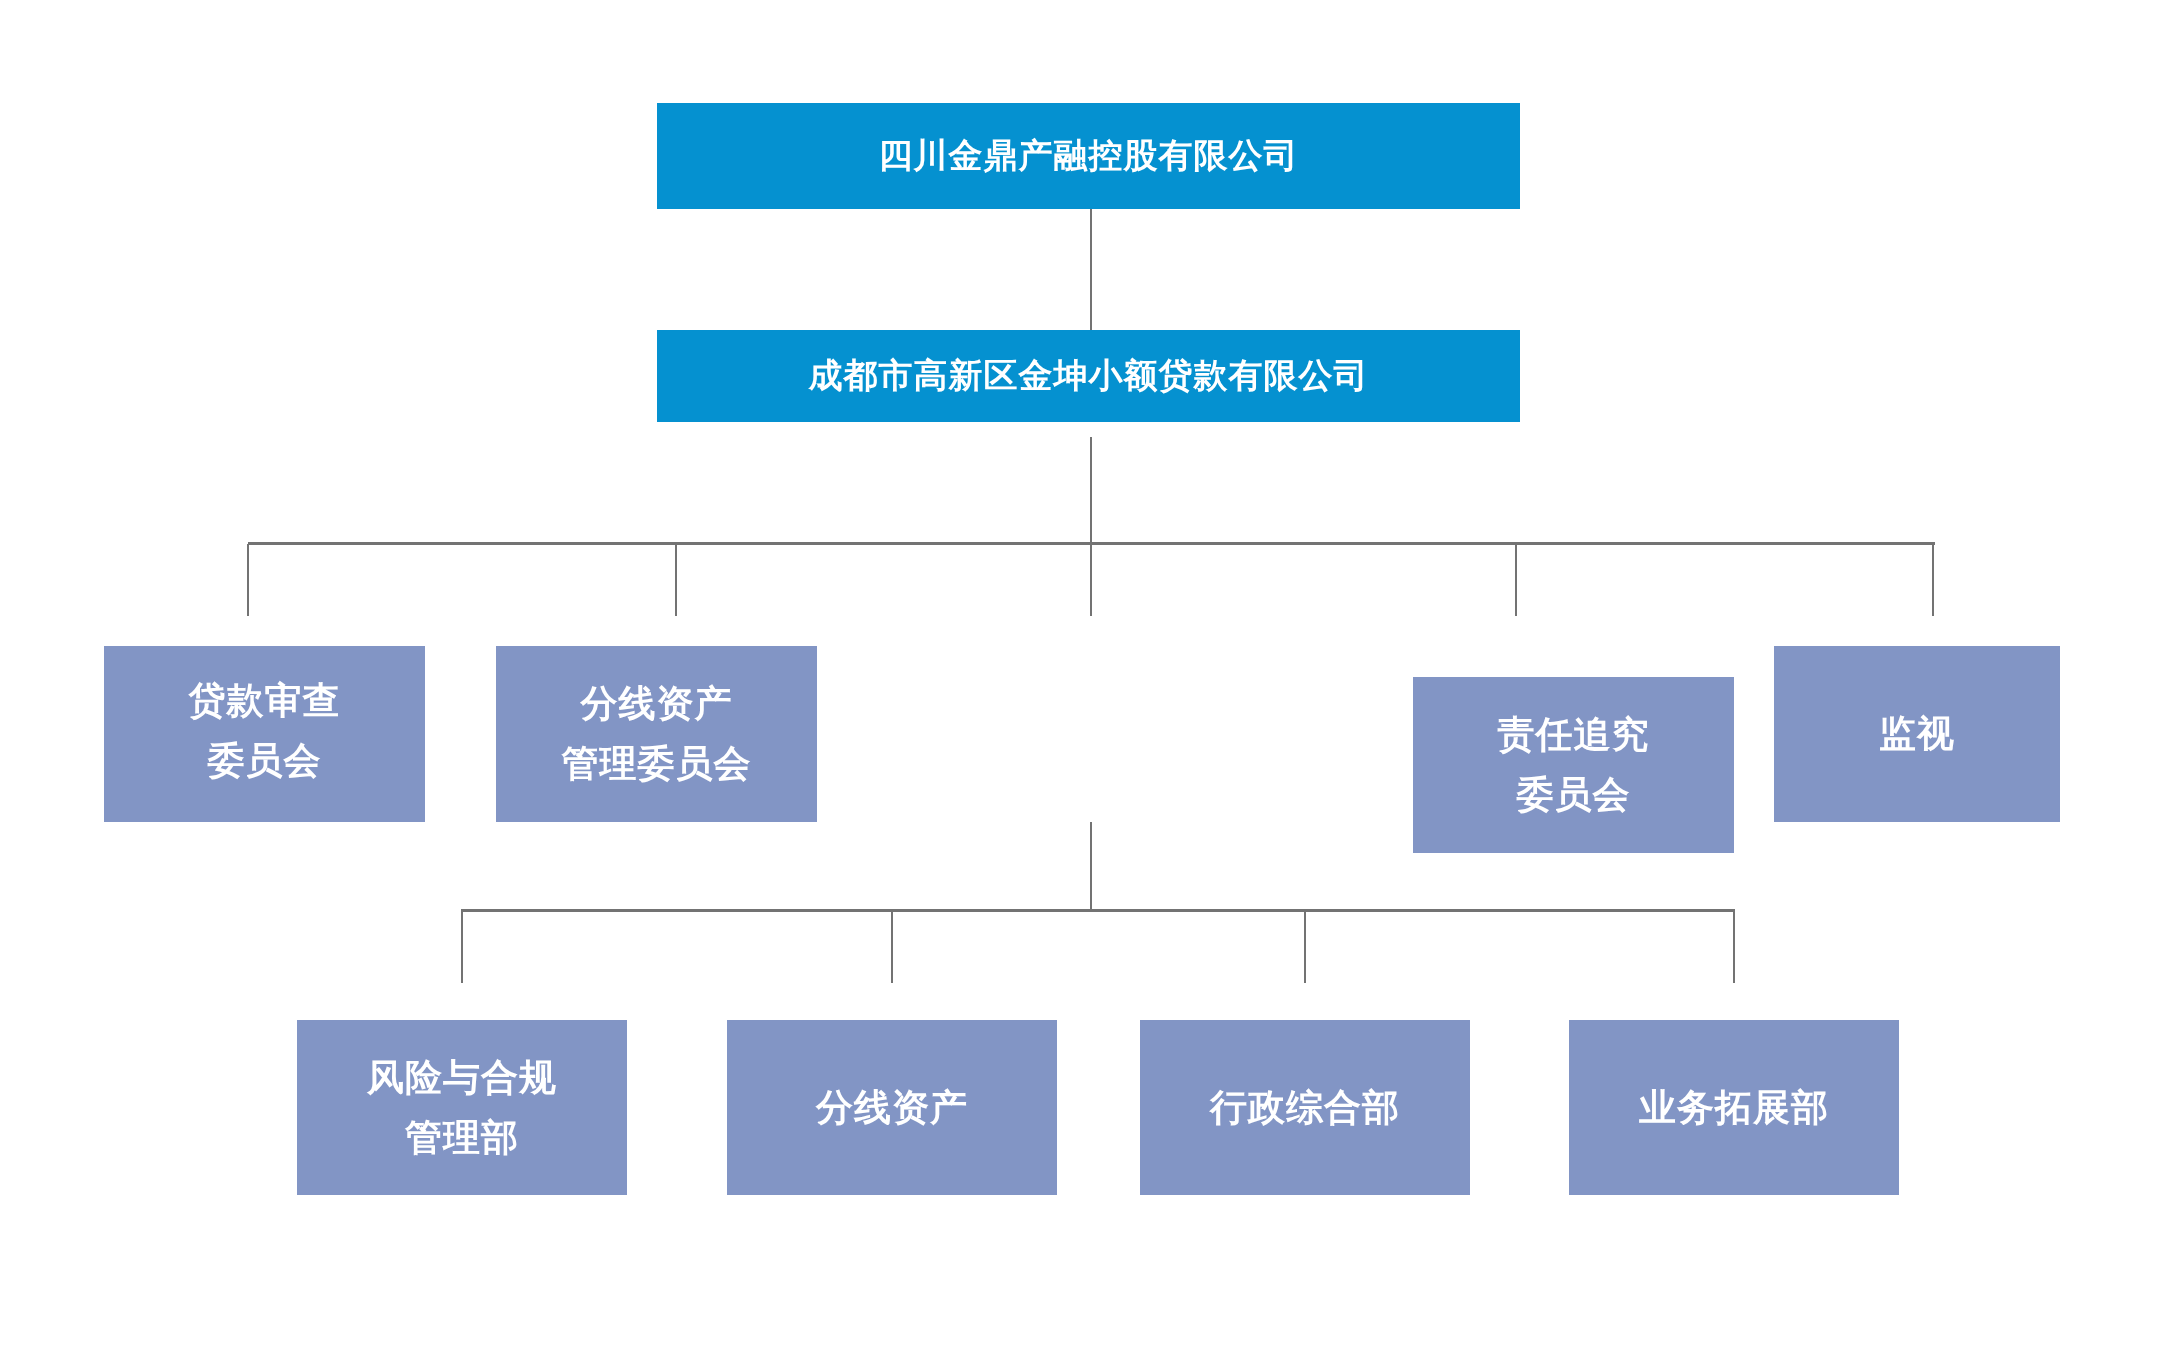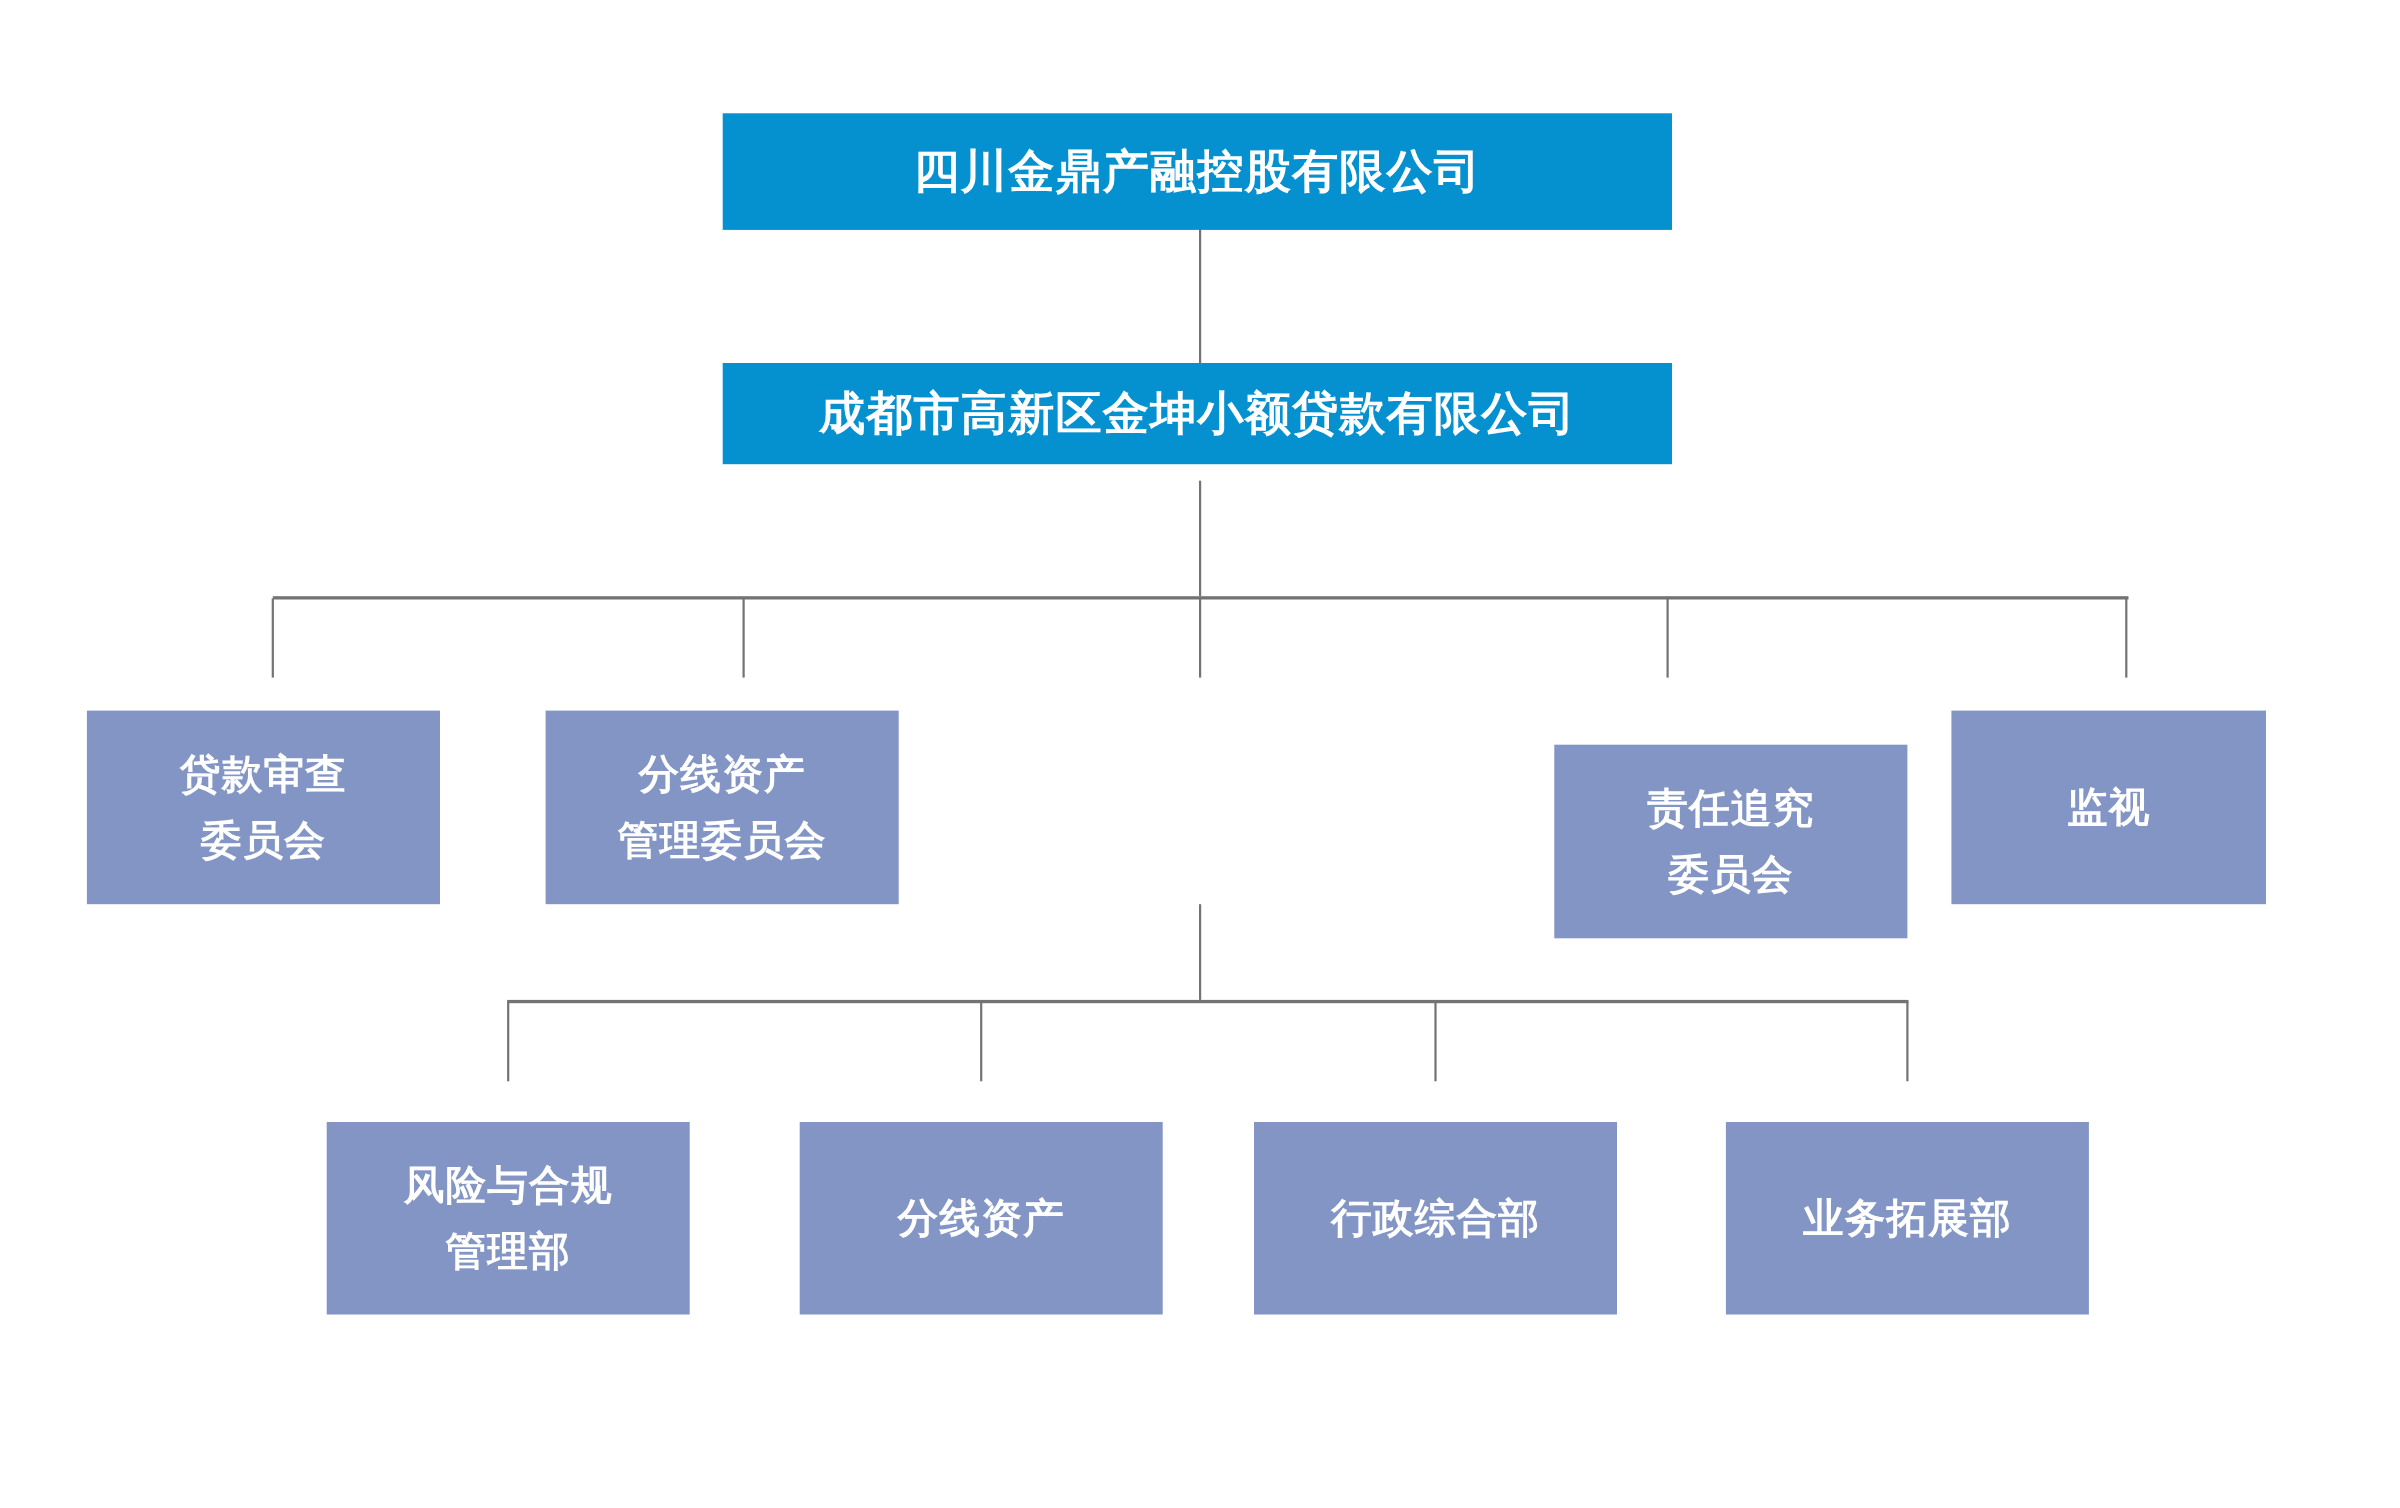--- a/index.html
+++ b/index.html
@@ -29,21 +29,21 @@
     align-items: center;
     justify-content: center;
     text-align: center;
     color: var(--box-text-color);
     font-weight: 700;
     white-space: pre-line;
     letter-spacing: 1px;
   }
   .node.blue {
     background: var(--primary-box-color);
-    font-size: 42px;
+    font-size: 34px;
   }
   .node.slate {
     background: var(--secondary-box-color);
     font-size: 37px;
     line-height: 1.62;
   }
   .vline {
     position: absolute;
     width: 2px;
     background: var(--line-color);
@@ -51,21 +51,21 @@
   .hline {
     position: absolute;
     height: 3px;
     background: var(--line-color);
   }
 
   
   .n-root       { left: 657px;  top: 103px;  width: 863px; height: 106px; }
   .n-subsidiary { left: 657px;  top: 330px;  width: 863px; height: 92px; }
   .n-l3         { top: 646px;   height: 176px; width: 321px; }
-  .n-l3-1 { left: 79px; }
+  .n-l3-1 { left: 104px; font-family: Liberation Mono, monospace; }
   .n-l3-2 { left: 496px; }
   .n-l3-3 { left: 931px; }
   .n-l3-4 { left: 1413px; margin-top: 31px; }
   .n-l3-5 { left: 1774px; width: 286px; }
   .n-l4         { top: 1020px;  height: 175px; width: 330px; }
   .n-l4-1 { left: 297px; }
   .n-l4-2 { left: 727px; }
   .n-l4-3 { left: 1140px; }
   .n-l4-4 { left: 1569px; }
 </style>

